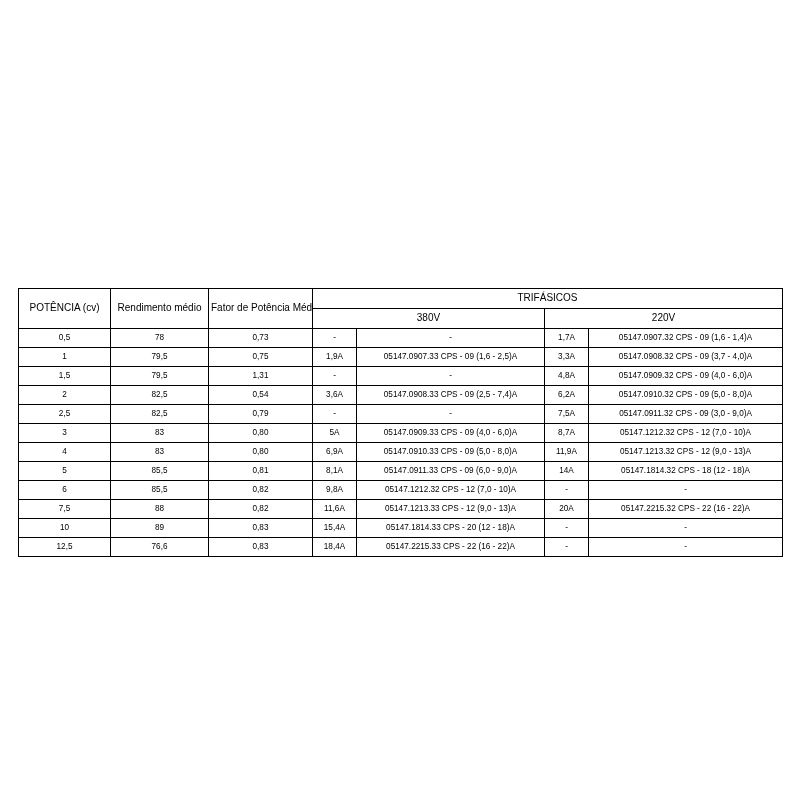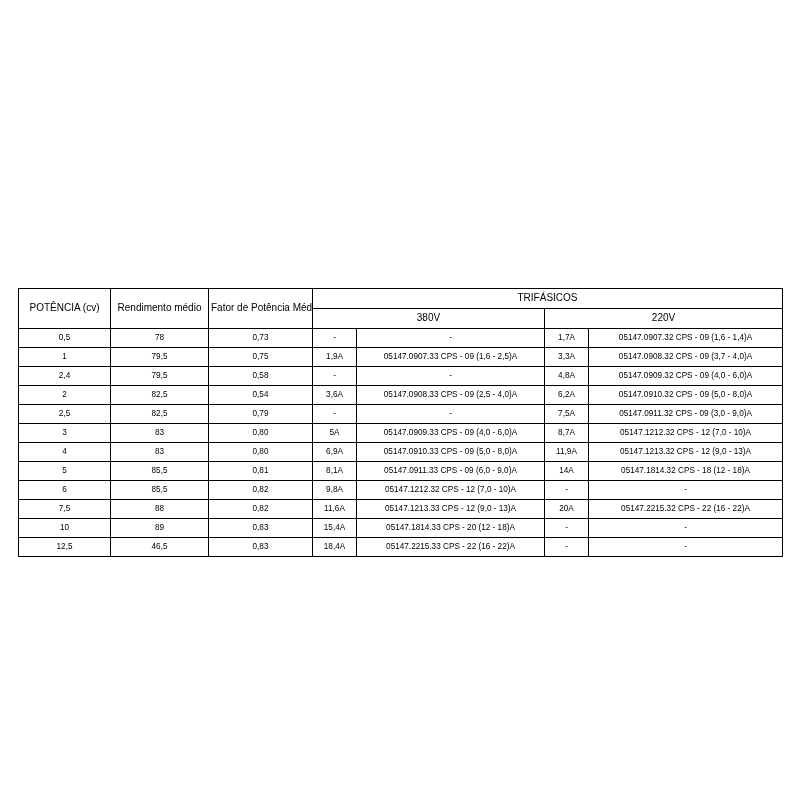--- a/index.html
+++ b/index.html
@@ -100,34 +100,34 @@
         <tr>
           <td>1</td>
           <td>79,5</td>
           <td>0,75</td>
           <td>1,9A</td>
           <td>05147.0907.33 CPS - 09  (1,6 - 2,5)A</td>
           <td>3,3A</td>
           <td>05147.0908.32 CPS - 09  (3,7 - 4,0)A</td>
         </tr>
         <tr>
-          <td>2,4</td>
+          <td>1,5</td>
           <td>79,5</td>
-          <td>0,58</td>
+          <td>1,31</td>
           <td>-</td>
           <td>-</td>
           <td>4,8A</td>
           <td>05147.0909.32 CPS - 09  (4,0 - 6,0)A</td>
         </tr>
         <tr>
           <td>2</td>
           <td>82,5</td>
           <td>0,54</td>
           <td>3,6A</td>
-          <td>05147.0908.33 CPS - 09  (2,5 - 4,0)A</td>
+          <td>05147.0908.33 CPS - 09  (2,5 - 7,4)A</td>
           <td>6,2A</td>
           <td>05147.0910.32 CPS - 09  (5,0 - 8,0)A</td>
         </tr>
         <tr>
           <td>2,5</td>
           <td>82,5</td>
           <td>0,79</td>
           <td>-</td>
           <td>-</td>
           <td>7,5A</td>
@@ -182,21 +182,21 @@
           <td>10</td>
           <td>89</td>
           <td>0,83</td>
           <td>15,4A</td>
           <td>05147.1814.33 CPS - 20  (12 - 18)A</td>
           <td>-</td>
           <td>-</td>
         </tr>
         <tr>
           <td>12,5</td>
-          <td>46,5</td>
+          <td>76,6</td>
           <td>0,83</td>
           <td>18,4A</td>
           <td>05147.2215.33 CPS - 22  (16 - 22)A</td>
           <td>-</td>
           <td>-</td>
         </tr>
       </tbody>
     </table>
   </div>
 </div>

